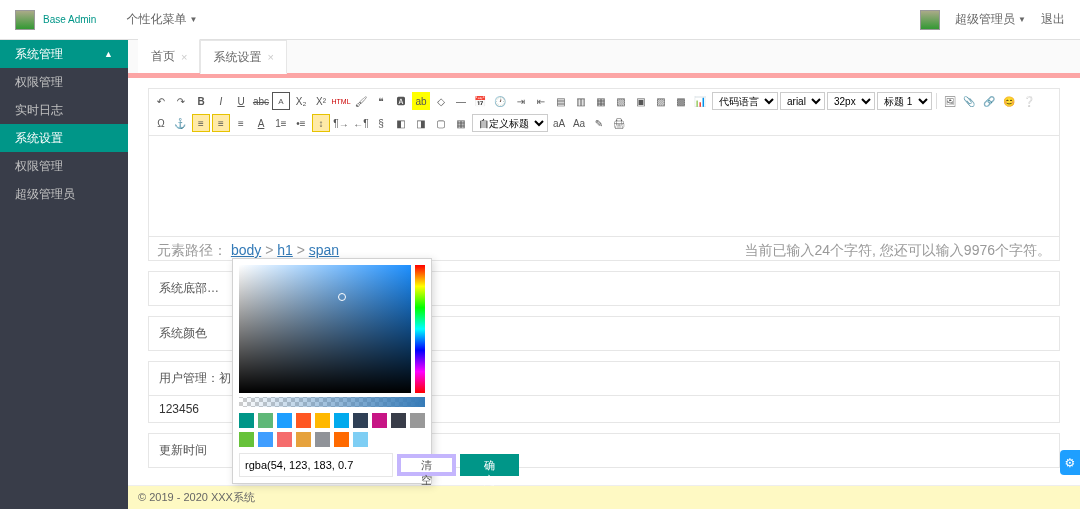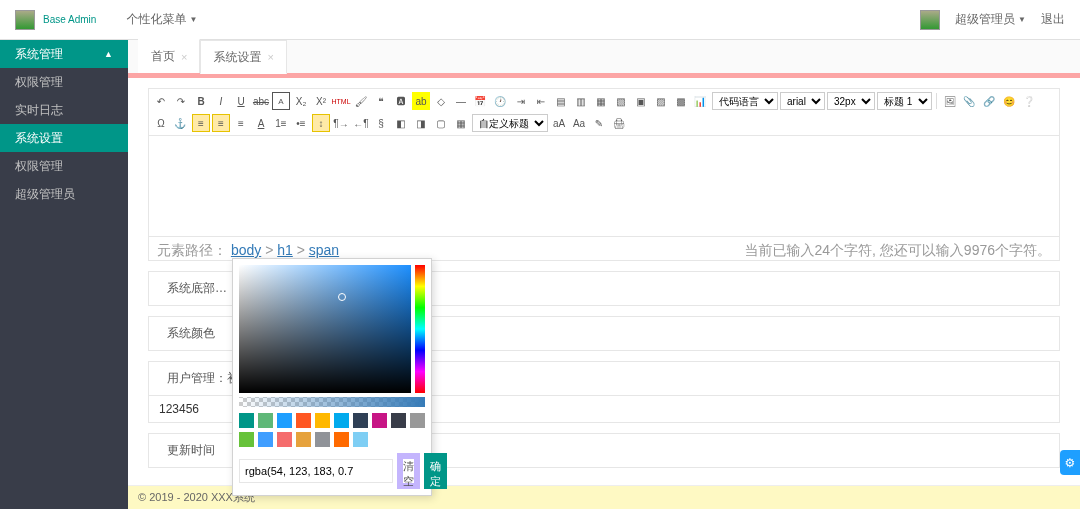--- a/index.html
+++ b/index.html
@@ -36,36 +36,36 @@
 .tbtn { width:18px; height:18px; display:flex; align-items:center; justify-content:center; font-size:10px; color:#555; cursor:pointer; border:1px solid transparent; }
 .tbtn.hl { background:#ffeaa7; border:1px solid #e6c200; }
 .tsel { height:18px; font-size:10px; border:1px solid #ccc; background:#fff; padding:0 2px;}
 .tsep { width:1px; height:16px; background:#ddd; margin:0 2px;}
 .editor-body { height:100px; background:#fff; }
 .editor-status { height:24px; border-top:1px solid #e6e6e6; display:flex; align-items:flex-end; padding:0 8px; font-size:14px; color:#999; justify-content:space-between;}
 .editor-status a{ color:#337ab7; text-decoration:underline;}
 
 
 .form-row { margin-top:10px; border:1px solid #e6e6e6; padding:8px 10px; font-size:12px; color:#555; background:#fff;}
-.form-label { display:inline-block; min-width:80px;margin-left:8px; }
+.form-label { display:inline-block; min-width:80px; }
 .form-val { color:#333; padding:6px 10px; font-size:12px; }
 
 
 .picker { position:absolute; left:232px; top:258px; width:200px; background:#fff; border:1px solid #d2d2d2; box-shadow:2px 2px 8px rgba(0,0,0,.15); padding:6px; z-index:100; }
 .sat { position:relative; height:128px; display:flex; gap:4px;}
 .sat-main { flex:1; background:linear-gradient(to top,#000,transparent),linear-gradient(to right,#fff,#1e90ff); position:relative;}
 .sat-cursor { position:absolute; width:8px; height:8px; border:1px solid #fff; border-radius:50%; left:60%; top:25%; transform:translate(-50%,-50%);}
 .hue { width:10px; background:linear-gradient(red,#ff0,#0f0,#0ff,#00f,#f0f,red);}
 .alpha { height:10px; margin-top:4px; background:repeating-conic-gradient(#ccc 0% 25%,#fff 0% 50%) 0/8px 8px; position:relative;}
 .alpha::after{content:"";position:absolute;inset:0;background:linear-gradient(to right,transparent,#367bb7);}
 .swatches { display:flex; flex-wrap:wrap; gap:4px; margin-top:6px;}
 .sw { width:15px; height:15px; cursor:pointer;}
 .picker-foot { display:flex; gap:4px; margin-top:6px; align-items:center;}
 .picker-foot input{ flex:1; height:24px; border:1px solid #e6e6e6; padding:0 5px; font-size:11px;}
-.pbtn { height:36px; padding:0 0; font-size:11px; border:6px solid #c4b5fd; background:#fff; cursor:pointer; color:#555;}
+.pbtn { height:22px; padding:0 20px; font-size:11px; border:4px solid #c4b5fd; background:#fff; cursor:pointer; color:#555;}
 .pbtn.primary{ background:#009688; color:#fff; border-color:#009688;}
 
 
 .footer { position:absolute; left:128px; right:0; bottom:0; height:24px; font-size:11px; color:#666; padding:0 10px; display:flex; align-items:center; background:#fef9c3; border-top:1px solid #eee;}
 
 
 .fab { position:absolute; right:0; top:450px; width:20px; height:25px; background:#1e9fff; border-radius:4px 0 0 4px; display:flex; align-items:center; justify-content:center; color:#fff; font-size:12px; cursor:pointer;}
 </style>
 </head>
 <body>

